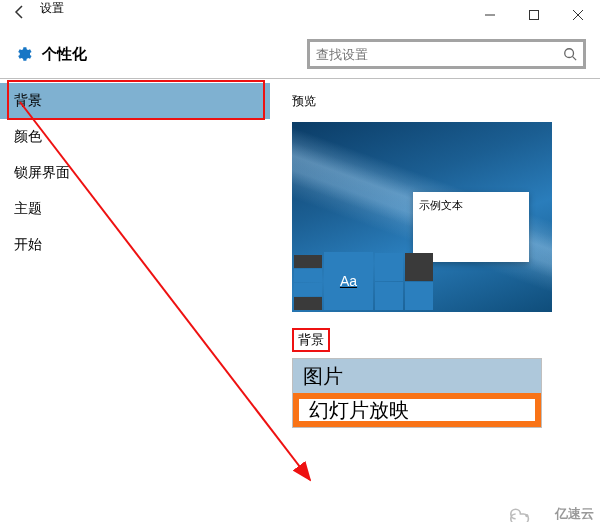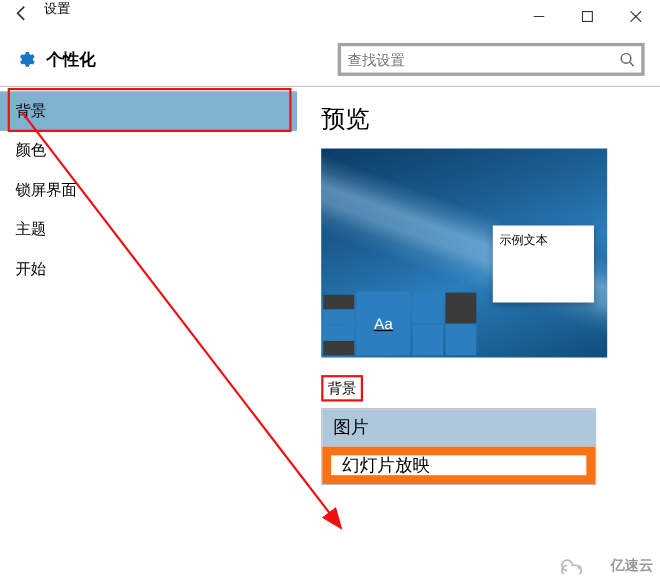--- a/index.html
+++ b/index.html
@@ -16,39 +16,39 @@
   .search-wrap { margin-left: auto; width: 279px; height: 30px; border: 3px solid #a3a3a3; display: flex; align-items: center; padding: 0 6px; }
   .search-input { flex: 1; border: none; outline: none; font-size: 13px; color: #666; background: transparent; }
   .search-icon { width: 14px; height: 14px; color: #666; }
   .divider { border-top: 1px solid #bfbfbf; margin-left: 0; }
   .body { display: flex; height: calc(529px - 30px - 48px - 1px); }
   .sidebar { width: 270px; padding-top: 4px; }
   .sidebar-item { height: 36px; display: flex; align-items: center; padding-left: 14px; font-size: 14px; cursor: pointer; }
   .sidebar-item.active { background: #7fb1d1; }
   .redbox-sidebar { position: absolute; border: 2px solid #e11; left: 7px; top: 80px; width: 258px; height: 40px; pointer-events: none; }
   .main { flex: 1; padding: 14px 12px 0 22px; position: relative; }
-  .section-title { font-size: 22px; margin-bottom: 12px; }
+  .section-title { font-size: 12px; margin-bottom: 12px; }
   .preview { width: 260px; height: 190px; position: relative; overflow: hidden; background: linear-gradient(160deg, #0b3c66 0%, #1b5e92 35%, #2a7dbb 60%, #0f4d7a 100%); }
   .preview .beams { position: absolute; inset: 0; background:
     linear-gradient(20deg, rgba(255,255,255,0) 45%, rgba(184,225,255,.35) 55%, rgba(255,255,255,0) 65%),
     linear-gradient(200deg, rgba(255,255,255,0) 40%, rgba(184,225,255,.25) 50%, rgba(255,255,255,0) 60%);
   }
-  .window-card { position: absolute; right: 12px; top: 70px; width: 92px; height: 70px; background: #fff; box-shadow: 0 2px 6px rgba(0,0,0,.3); padding: 6px; font-size: 11px; }
+  .window-card { position: absolute; right: 23px; top: 70px; width: 116px; height: 70px; background: #fff; box-shadow: 0 2px 6px rgba(0,0,0,.3); padding: 6px; font-size: 11px; }
   .taskbar { position: absolute; left: 0; bottom: 0; height: 66px; width: 55%; display: flex; gap: 2px; align-items: flex-end; padding: 2px; text-decoration: underline; }
   .tile-aa { width: 58px; height: 58px; background: #2b7fbe; color: #fff; display: flex; align-items: center; justify-content: center; font-size: 14px; }
   .tile-col { display: flex; flex-direction: column; gap: 1px; }
   .mtile { width: 28px; height: 28px; background: #2b7fbe; }
   .mtile.dk { background: #3a3a3a; }
   .mtile.sm { height: 13px; }
   .field-label { font-size: 13px; margin-top: 16px; display: inline-block; }
   .redbox-label { border: 2px solid #e11; padding: 1px 4px; }
   .dropdown { margin-top: 6px; width: 250px; border: 1px solid #bfbfbf; }
-  .dropdown-item { height: 34px; display: flex; align-items: center; padding-left: 10px; font-size: 16px; cursor: pointer; }
+  .dropdown-item { height: 34px; display: flex; align-items: center; padding-left: 10px; font-size: 20px; cursor: pointer; }
   .dropdown-item.sel { background: #aec8db; }
-  .redbox-option { border: 8px solid #f97316; }
+  .redbox-option { border: 6px solid #f97316; }
   .arrow-svg { position: absolute; left: 10px; top: 80px; width: 580px; height: 440px; pointer-events: none; }
   .watermark { position: absolute; right: 6px; bottom: 6px; display: flex; align-items: center; gap: 20px; font-size: 13px; color: #999; font-weight: 600; }
   .watermark svg { width: 26px; height: 16px; }
 </style>
 </head>
 <body>
 
 <div class="titlebar">
   <div class="back-btn">
     <svg viewBox="0 0 16 16" width="16" height="16">

